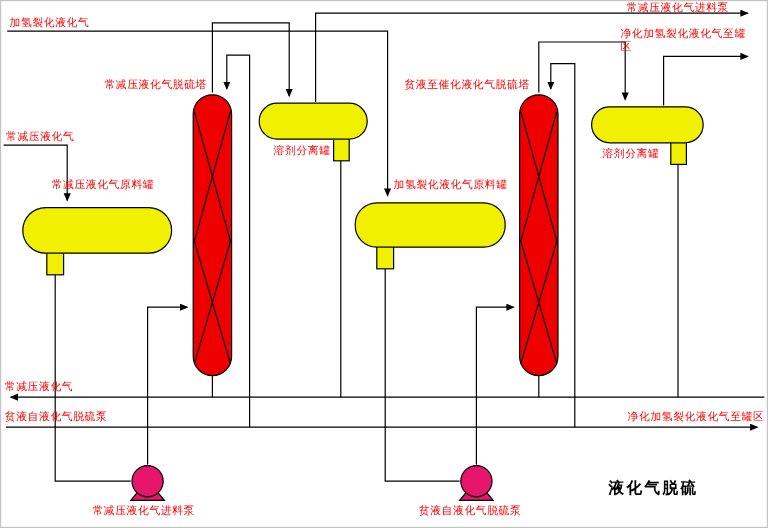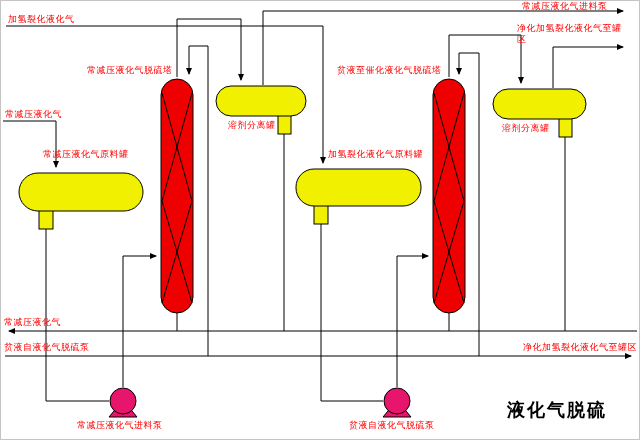--- a/index.html
+++ b/index.html
@@ -8,21 +8,21 @@
     border:1px solid #c4c4c4;box-sizing:border-box;overflow:hidden;
     font-family:"Liberation Sans","DejaVu Sans",sans-serif;
   }
   .stage svg{position:absolute;left:0;top:0;}
   .lbl{
     position:absolute;font-size:9px;line-height:11px;color:#ff0000;
     white-space:nowrap;letter-spacing:0.5px;
   }
   .lbl.wrap{white-space:normal;text-align:left;}
   .title{
-    position:absolute;font-size:18px;font-weight:bold;color:#000000;
+    position:absolute;font-size:13px;font-weight:bold;color:#000000;
     letter-spacing:2px;font-family:"Liberation Serif","DejaVu Serif",serif;
   }
   .pipe{fill:none;stroke:#000000;stroke-width:1;}
   .packing{stroke:#000000;stroke-width:1;}
   .shape{stroke:#000000;stroke-width:1;}
 </style>
 </head>
 <body>
 
 <div class="stage">

